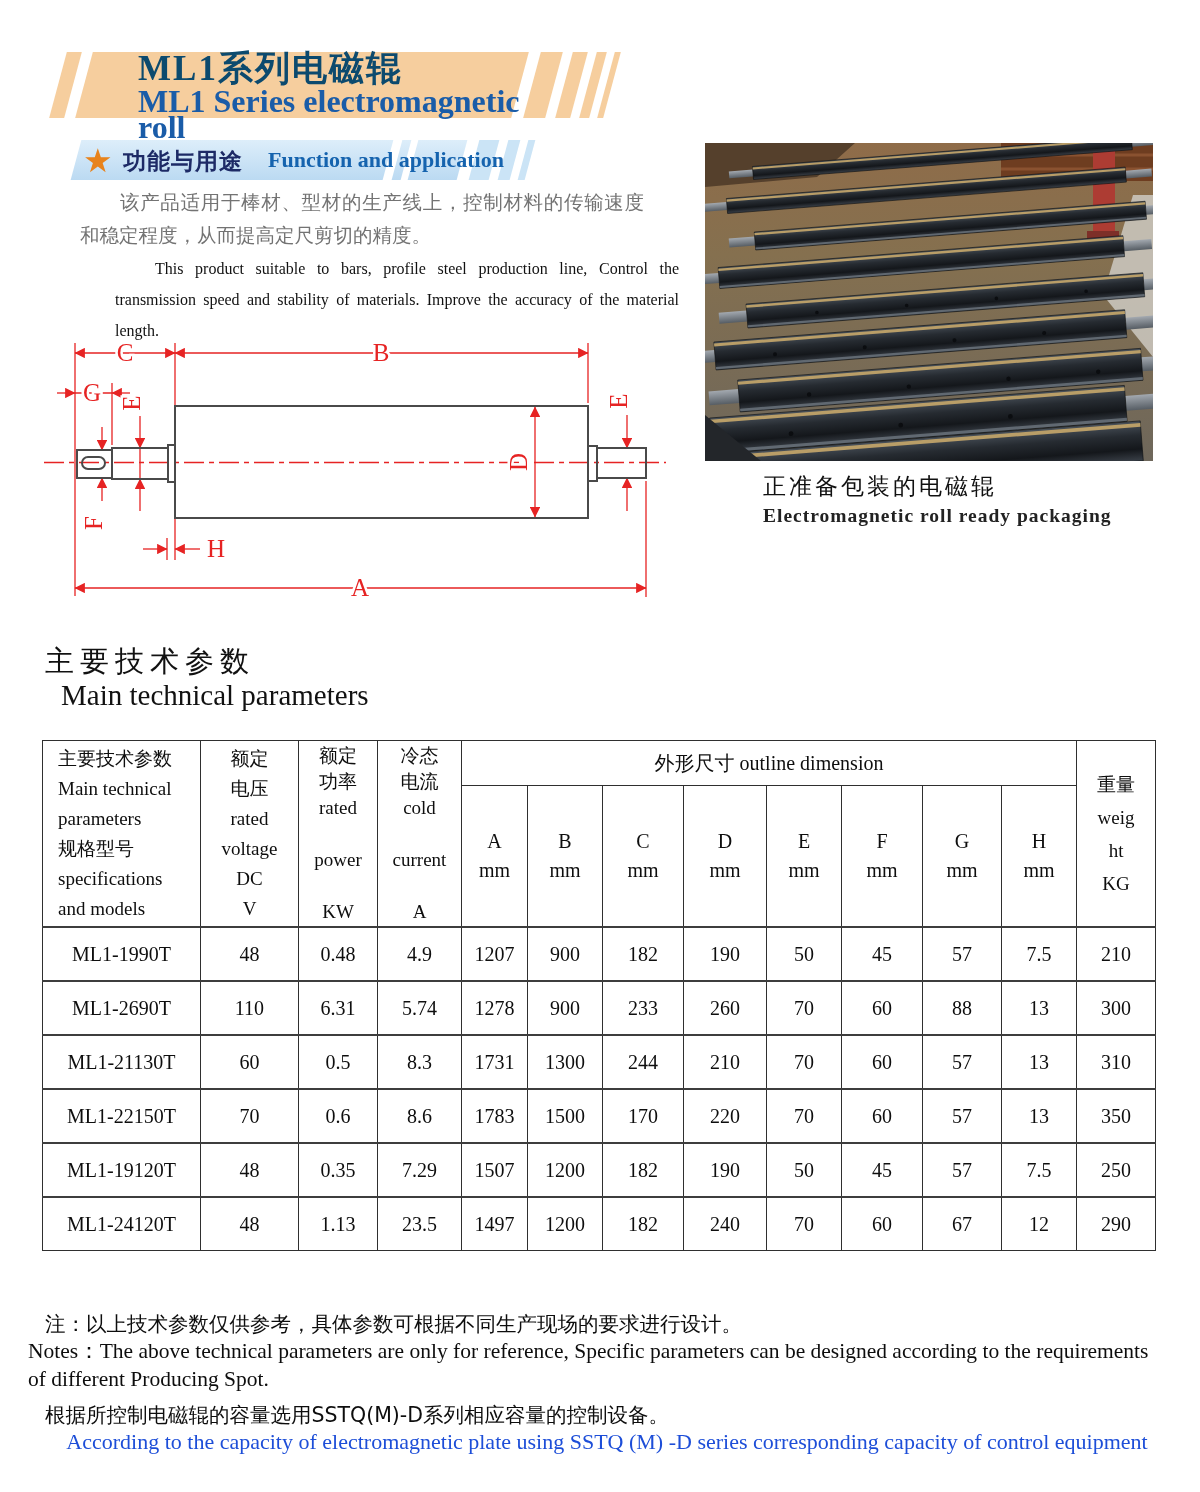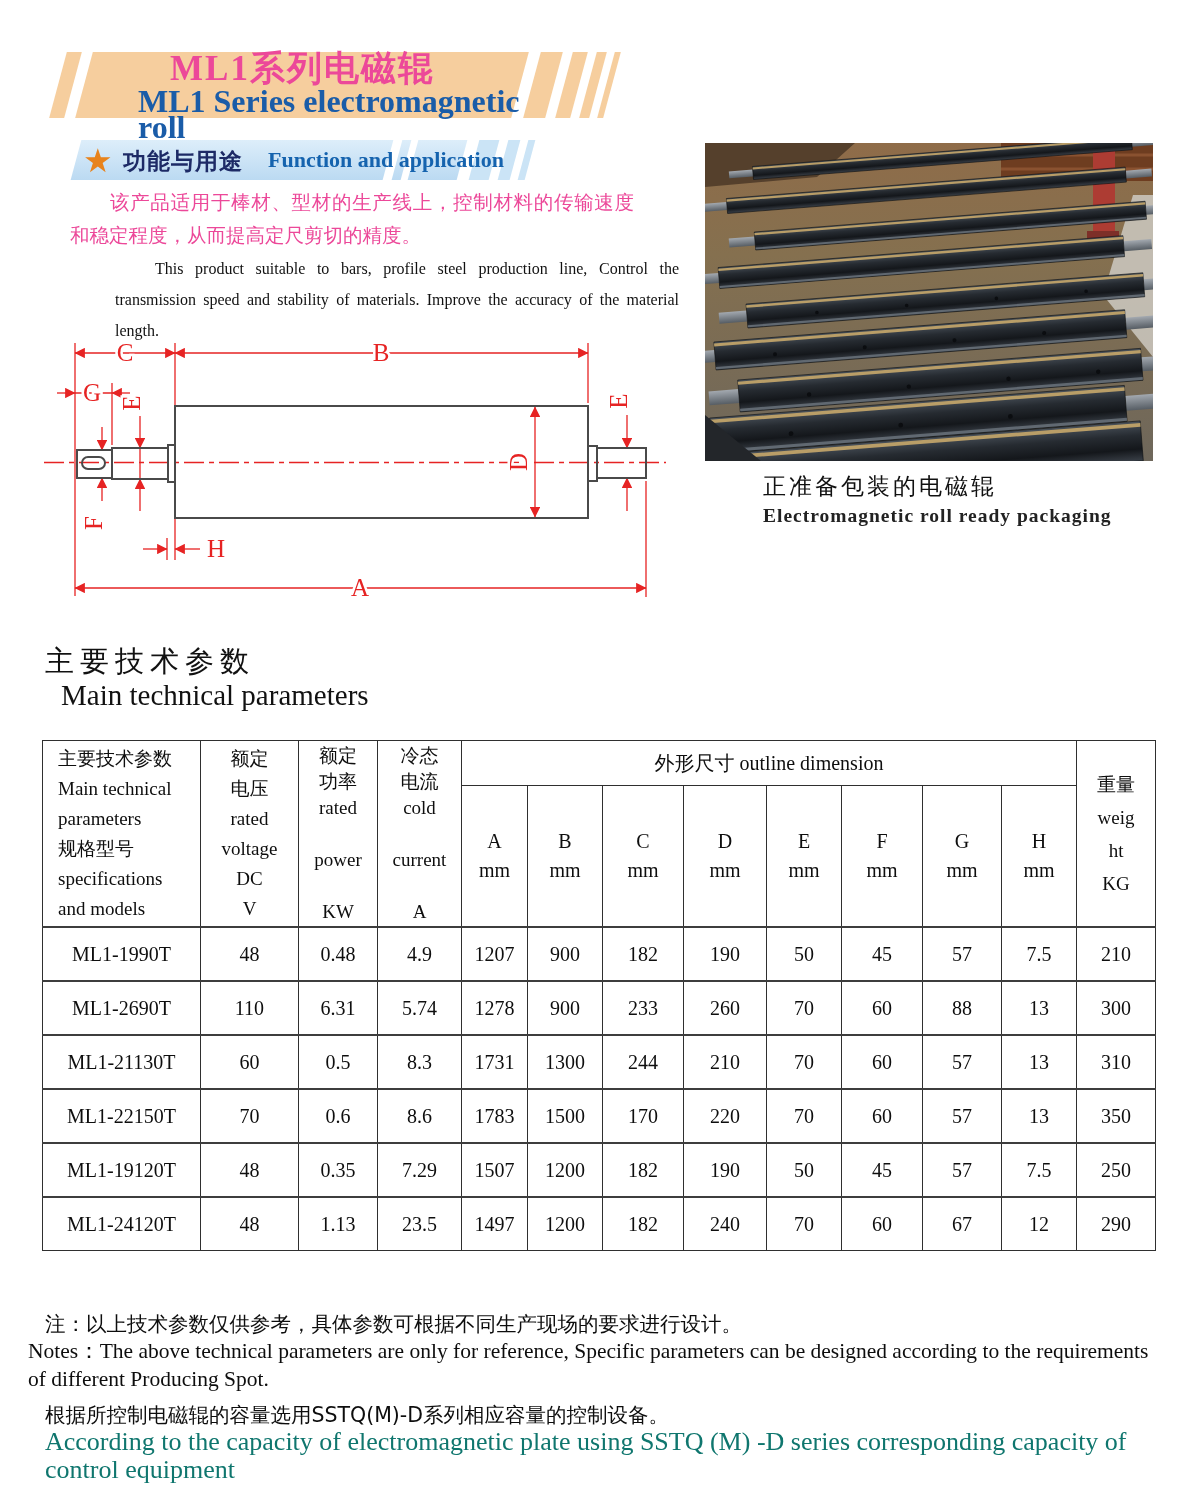--- a/index.html
+++ b/index.html
@@ -3,36 +3,36 @@
 <meta charset="utf-8">
 <style>
   html,body{margin:0;padding:0;background:#fff;}
   #page{position:relative;width:1200px;height:1492px;background:#fff;overflow:hidden;
         font-family:"Liberation Serif","DejaVu Serif",serif;color:#1b1b1b;}
   .skew{transform:skewX(-15deg);}
   
   .bs{position:absolute;top:52px;height:66px;background:#F6CE9E;}
   .banner-main{position:absolute;left:84px;top:52px;width:436px;height:66px;background:#F6CE9E;}
   .banner-text{position:absolute;left:138px;top:50px;width:420px;}
-  .banner-cn{font-size:35px;font-weight:bold;color:#ec4899;letter-spacing:2px;line-height:38px;
-             font-family:"Liberation Serif",serif;margin-left:32px;}
+  .banner-cn{font-size:35px;font-weight:bold;color:#0c4a6e;letter-spacing:2px;line-height:38px;
+             font-family:"Liberation Serif",serif;}
   .banner-en{font-size:32px;font-weight:bold;color:#1A5CA8;line-height:26px;}
   
   .band{position:absolute;left:76px;top:140px;width:386px;height:40px;
         background:linear-gradient(180deg,#DDEEFA,#BBDAF2);}
   .band-stripe{position:absolute;top:140px;height:40px;background:#CBE4F6;}
   .band-slash{position:absolute;top:140px;height:40px;background:#fff;}
   .star{position:absolute;left:83px;top:141px;font-size:33px;color:#E8831C;line-height:40px;
         font-family:"DejaVu Sans",sans-serif;}
   .band-cn{position:absolute;left:123px;top:146px;font-size:23px;font-weight:600;color:#1D2A66;
            letter-spacing:1px;font-family:"DejaVu Sans","Liberation Sans",sans-serif;}
   .band-en{position:absolute;left:268px;top:147px;font-size:22px;font-weight:bold;color:#1563AE;}
   
-  .para-cn{position:absolute;left:70px;top:186px;width:564px;font-size:19.5px;line-height:33px;
-           text-align:justify;text-indent:40px;color:#ec4899;}
+  .para-cn{position:absolute;left:80px;top:186px;width:564px;font-size:19.5px;line-height:33px;
+           text-align:justify;text-indent:40px;color:#737373;}
   .para-en{position:absolute;left:80px;top:253px;width:564px;font-size:16px;line-height:31px;
            text-align:justify;text-indent:40px;color:#111;margin-left:35px;}
   
   .diagram{position:absolute;left:40px;top:333px;width:648px;height:292px;}
   .dlabel{fill:#E62323;stroke:#fff;stroke-width:5px;paint-order:stroke;
           font-family:"Liberation Serif",serif;font-size:25px;}
   
   .photo{position:absolute;left:705px;top:143px;width:448px;height:318px;}
   .cap-cn{position:absolute;left:763px;top:471px;font-size:23px;letter-spacing:3px;color:#111;
           font-family:"DejaVu Sans","Liberation Sans",sans-serif;}
@@ -54,21 +54,21 @@
   .dimh{font-size:20px;line-height:29px;}
   .outh{font-size:20px;height:44px;}
   .wth{font-size:19px;line-height:33px;}
   .subrow th{height:140px;}
   
   .note-cn{position:absolute;left:45px;top:1310px;font-size:20.5px;color:#0d0d0d;
            font-family:"DejaVu Sans","Liberation Sans",sans-serif;}
   .note-en{position:absolute;left:28px;top:1337px;width:1124px;font-size:21.5px;line-height:28px;color:#0d0d0d;}
   .sel-cn{position:absolute;left:45px;top:1401px;font-size:20.5px;color:#0d0d0d;
           font-family:"DejaVu Sans","Liberation Sans",sans-serif;}
-  .sel-en{position:absolute;left:45px;top:1428px;width:1124px;font-size:26px;line-height:28px;color:#0f766e;}
+  .sel-en{position:absolute;left:45px;top:1428px;width:1124px;font-size:22px;line-height:28px;color:#1d4ed8;text-align:center;}
 </style>
 </head>
 <body>
 
 <div id="page">
 
   <div class="bs skew" style="left:58px;width:15px;"></div>
   <div class="banner-main skew"></div>
   <div class="bs skew" style="left:532px;width:22px;"></div>
   <div class="bs skew" style="left:564px;width:15px;"></div>

